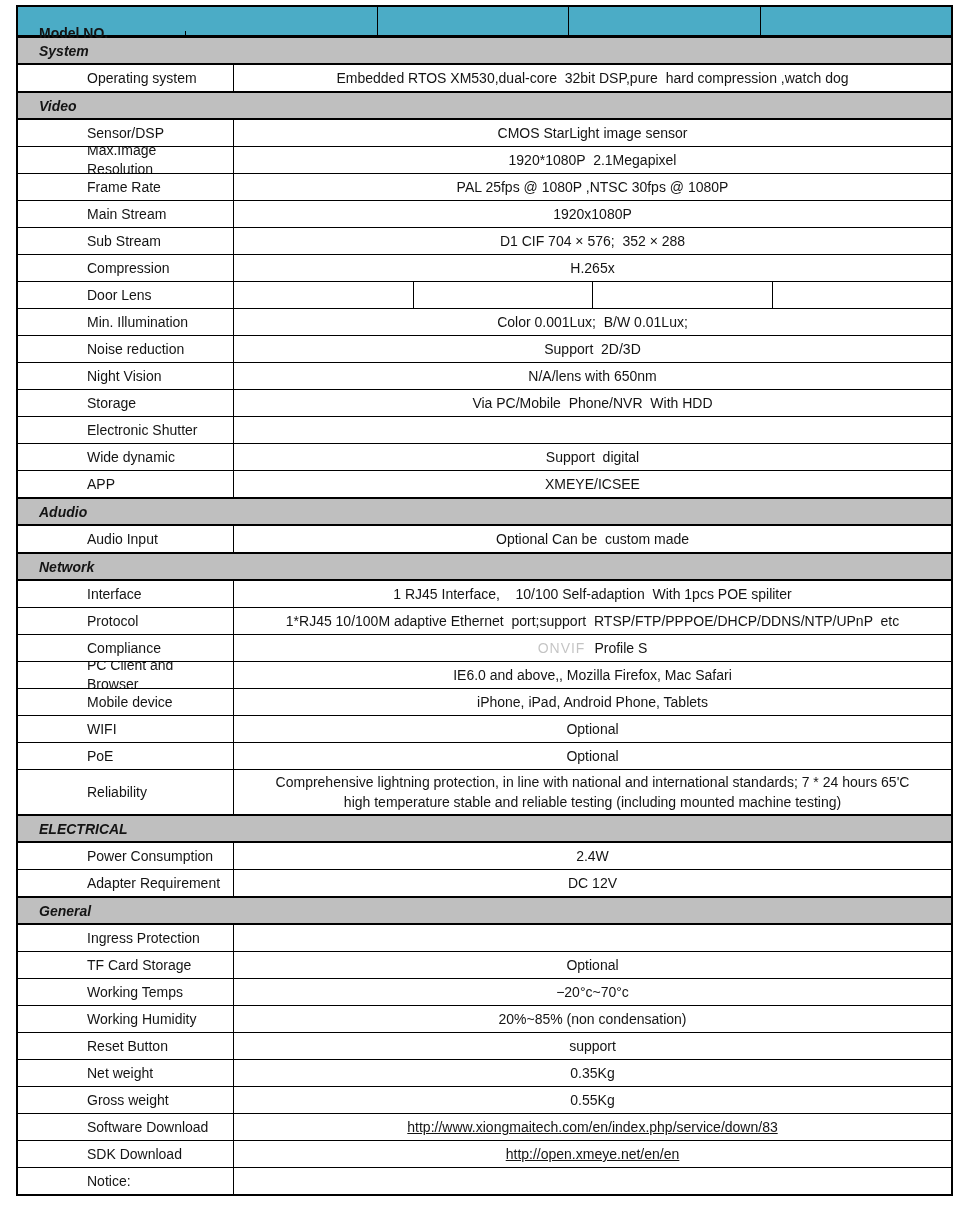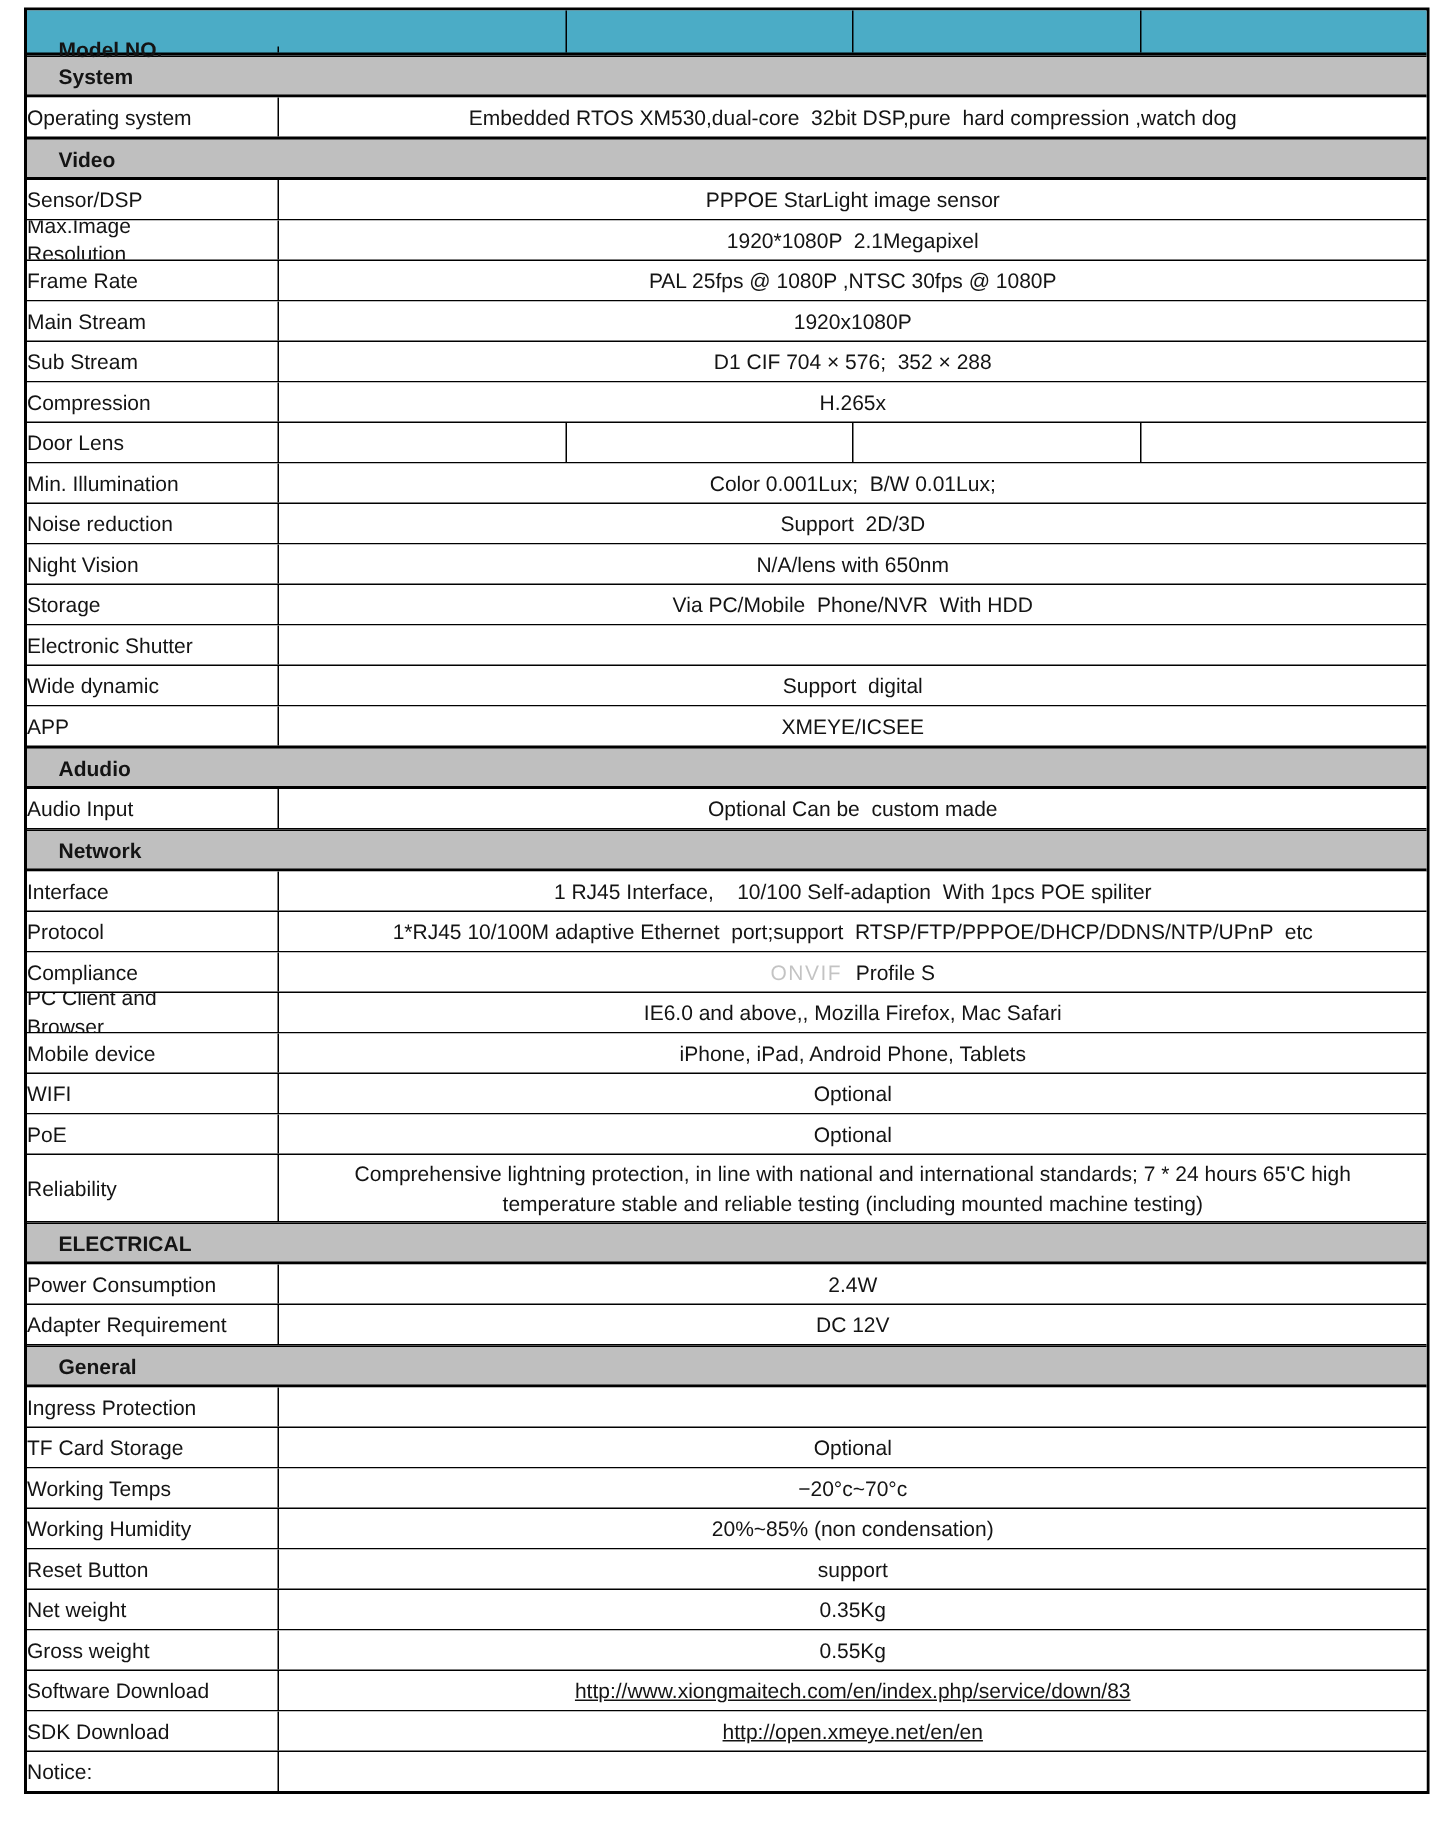--- a/index.html
+++ b/index.html
@@ -30,27 +30,30 @@
     height:28px; min-height:28px;
     border-bottom:2px solid #000;
     font-weight:bold;
   }
   .t-row.section {
     background:#BFBFBF;
     min-height:25px;
     border-top:1px solid #000;
     border-bottom:2px solid #000;
     font-weight:bold;
+    font-style:italic;
   }
   .t-row.tall { min-height:44px; }
   .cell { display:flex; align-items:center; box-sizing:border-box; }
   .label {
     width:168px; flex:none;
     border-right:1px solid #000;
+    padding-left:21px;
     overflow:hidden;
+    margin-left:48px;
   }
   .value {
     flex:1; justify-content:center; text-align:center;
     padding:1px 10px;
     white-space:pre-wrap;
   }
   .t-row.tall .value { line-height:20px; padding:2px 28px;text-align:center; }
   .sub { flex:1; border-right:1px solid #000; }
   .sub:last-child { border-right:none; }
   .hcell { flex:1; border-right:1px solid #000; }
@@ -87,21 +90,21 @@
       </div>
       <div class="t-row">
         <div class="cell label">Operating system</div>
         <div class="cell value">Embedded RTOS XM530,dual-core  32bit DSP,pure  hard compression ,watch dog</div>
       </div>
       <div class="t-row section">
         <div class="section-label">Video</div>
       </div>
       <div class="t-row">
         <div class="cell label">Sensor/DSP</div>
-        <div class="cell value">PPPOE StarLight image sensor</div>
+        <div class="cell value">CMOS StarLight image sensor</div>
       </div>
       <div class="t-row">
         <div class="cell label">
           <div class="clip2">
             <div>Max.Image</div>
             <div>Resolution</div>
           </div>
         </div>
         <div class="cell value">1920*1080P  2.1Megapixel</div>
       </div>

